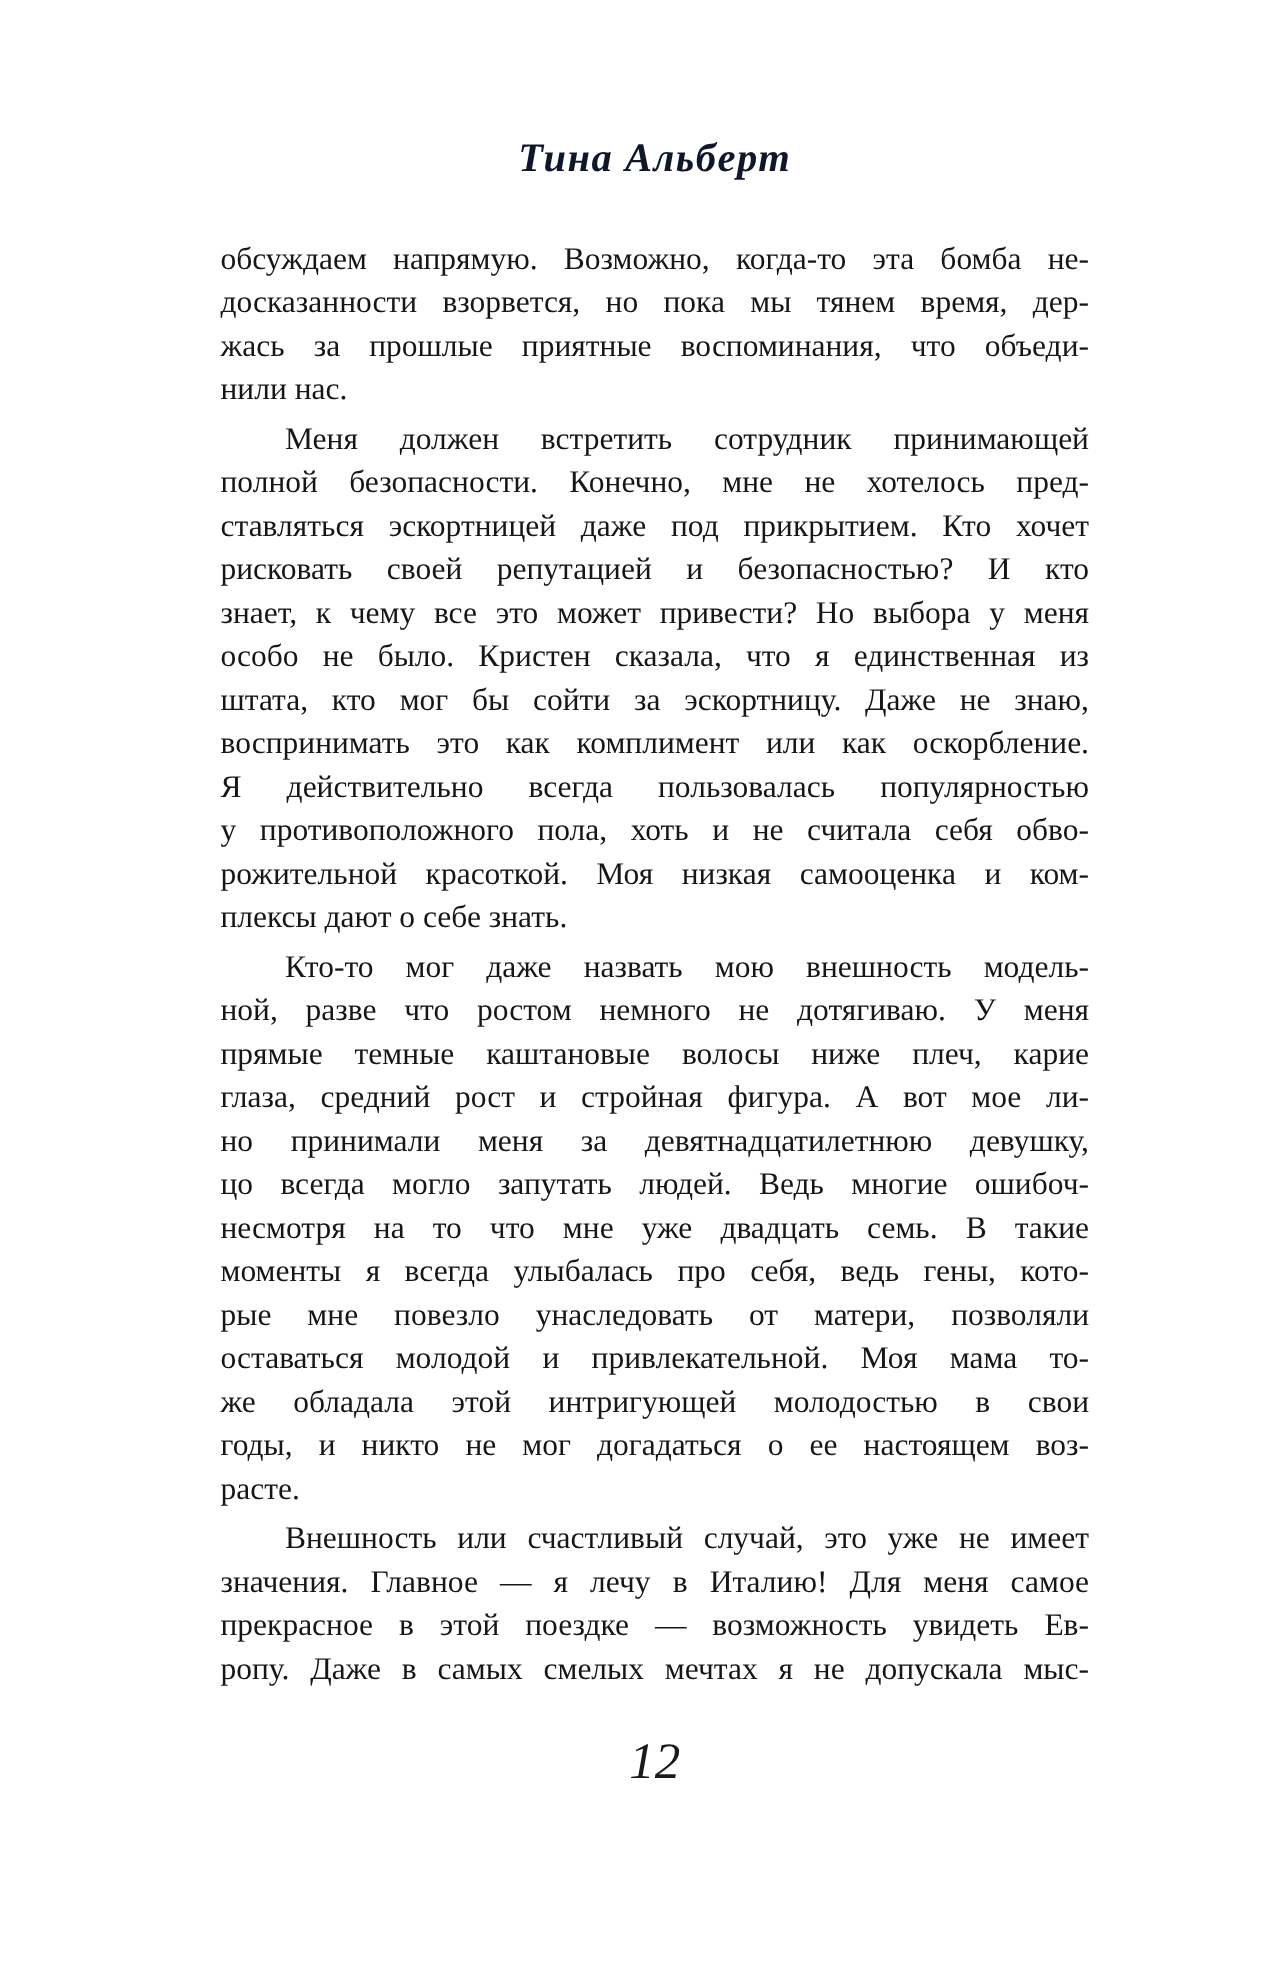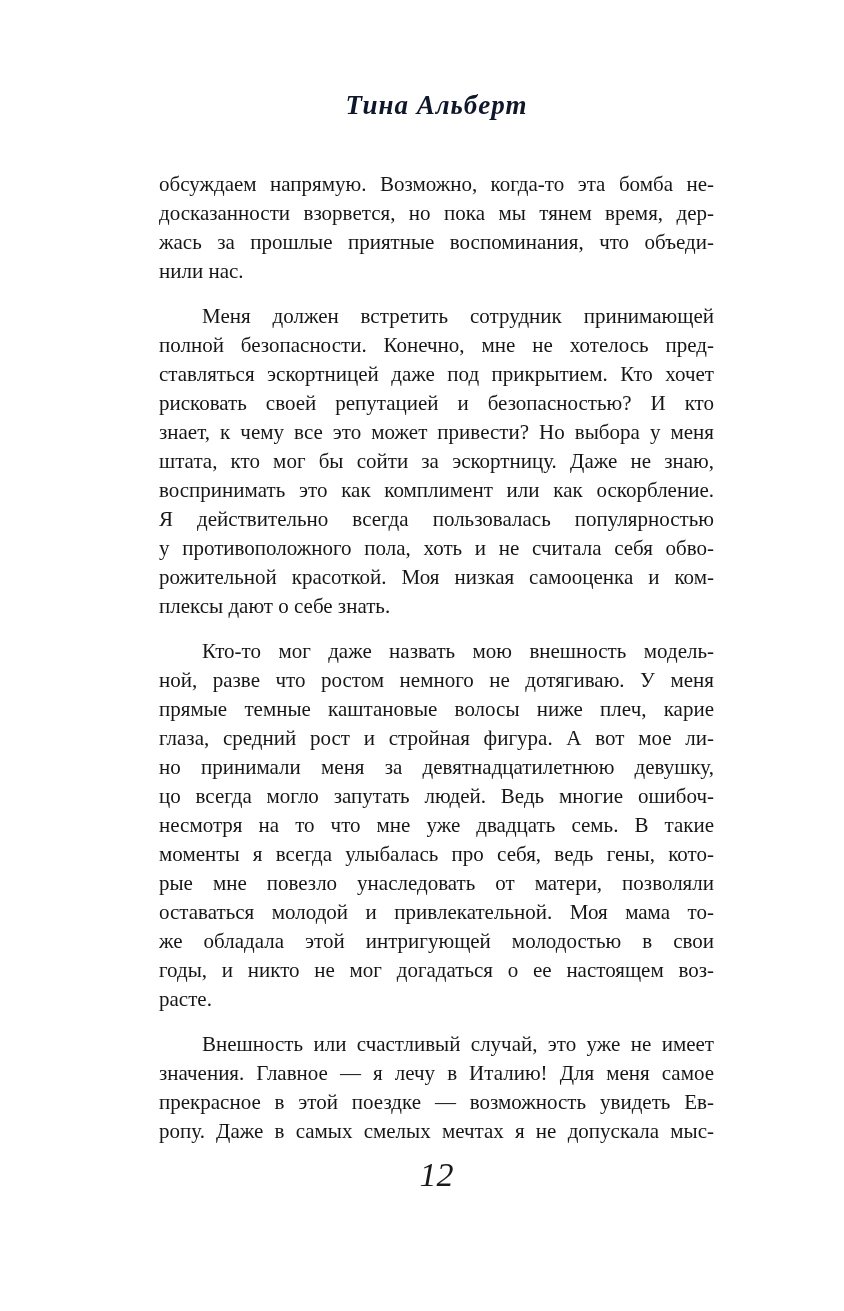--- a/index.html
+++ b/index.html
@@ -31,21 +31,21 @@
   .body-text {
     position: absolute;
     top: 154px;
     left: 143px;
     width: 587px;
     font-size: 21px;
     line-height: 29px;
     color: #161616;
   }
   .paragraph {
-    margin: 16px;
+    margin: 4px;
     padding: 0;
   }
   .line {
     text-align: justify;
     text-align-last: justify;
     white-space: normal;
     height: 29px;
     overflow: visible;
   }
   .line.indent {
@@ -77,20 +77,21 @@
         <div class="line">досказанности взорвется, но пока мы тянем время, дер-</div>
         <div class="line">жась за прошлые приятные воспоминания, что объеди-</div>
         <div class="line endline">нили нас.</div>
       </div>
       <div class="paragraph">
         <div class="line indent">Меня должен встретить сотрудник принимающей</div>
         <div class="line">полной безопасности. Конечно, мне не хотелось пред-</div>
         <div class="line">ставляться эскортницей даже под прикрытием. Кто хочет</div>
         <div class="line">рисковать своей репутацией и безопасностью? И кто</div>
         <div class="line">знает, к чему все это может привести? Но выбора у меня</div>
+        <div class="line">особо не было. Кристен сказала, что я единственная из</div>
         <div class="line">штата, кто мог бы сойти за эскортницу. Даже не знаю,</div>
         <div class="line">воспринимать это как комплимент или как оскорбление.</div>
         <div class="line">Я действительно всегда пользовалась популярностью</div>
         <div class="line">у противоположного пола, хоть и не считала себя обво-</div>
         <div class="line">рожительной красоткой. Моя низкая самооценка и ком-</div>
         <div class="line endline">плексы дают о себе знать.</div>
       </div>
       <div class="paragraph">
         <div class="line indent">Кто-то мог даже назвать мою внешность модель-</div>
         <div class="line">ной, разве что ростом немного не дотягиваю. У меня</div>

